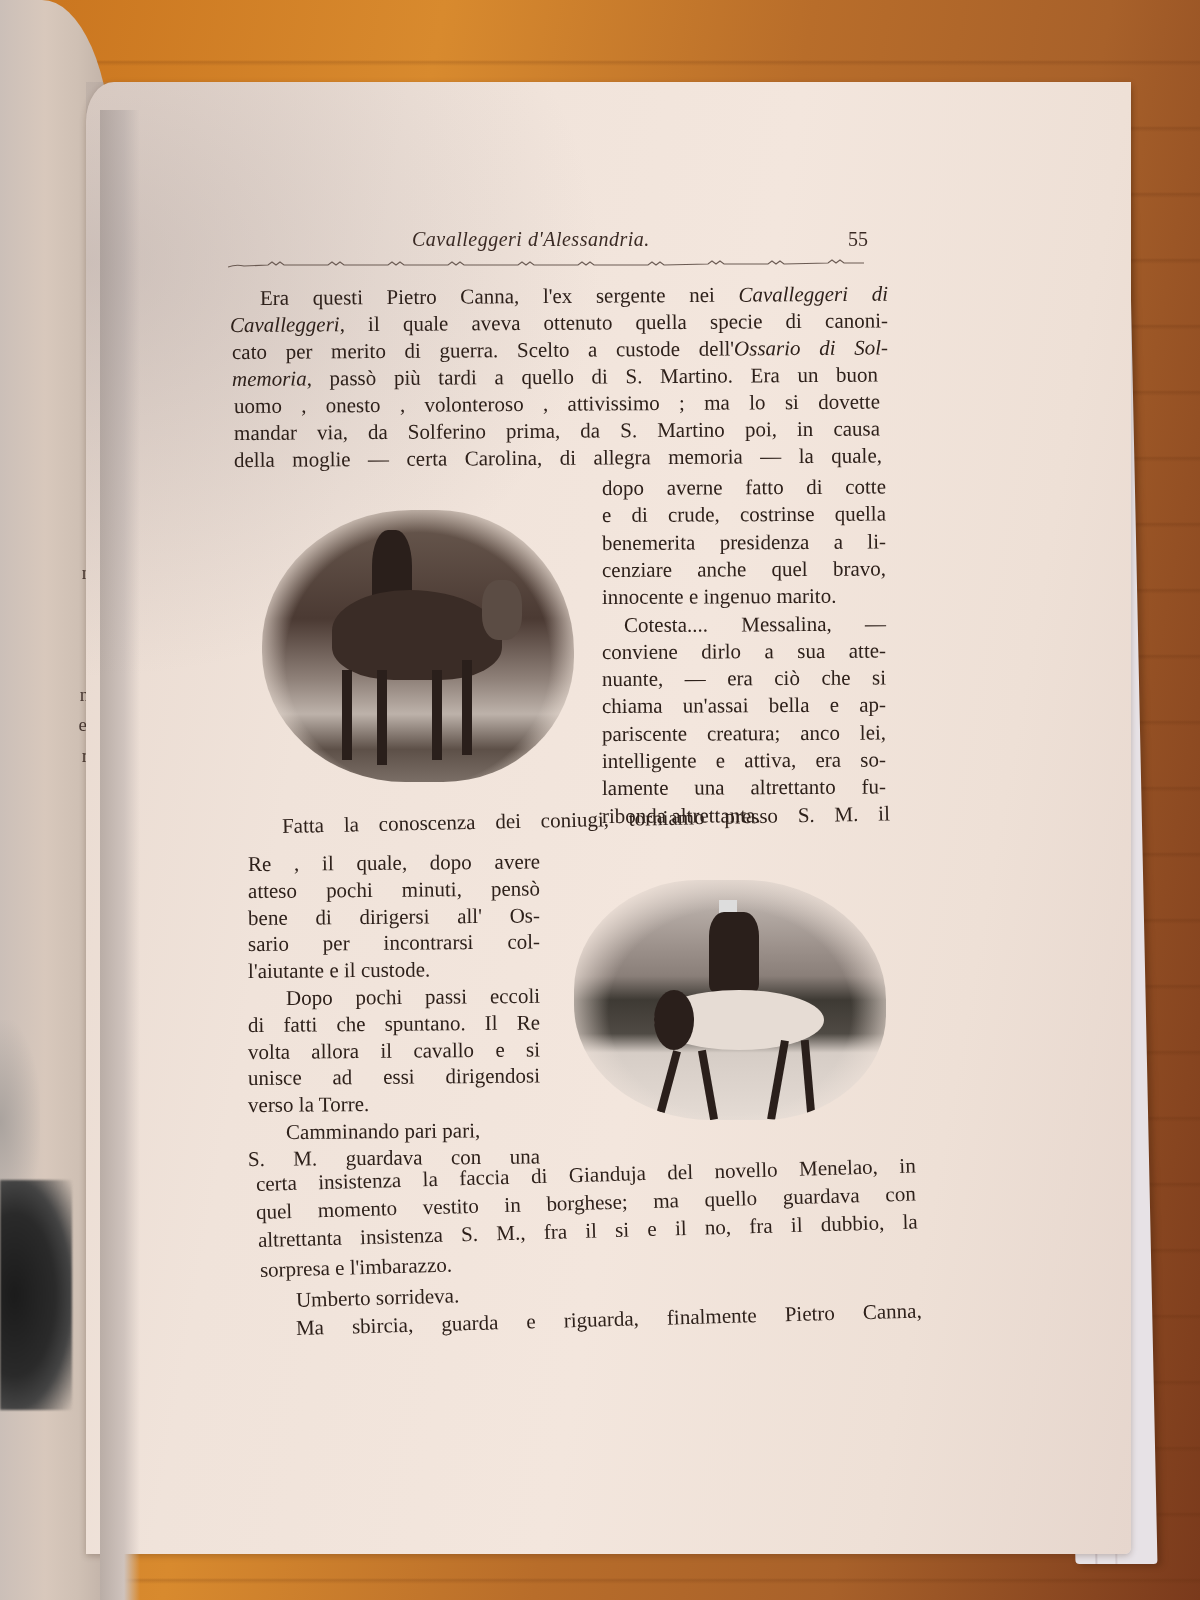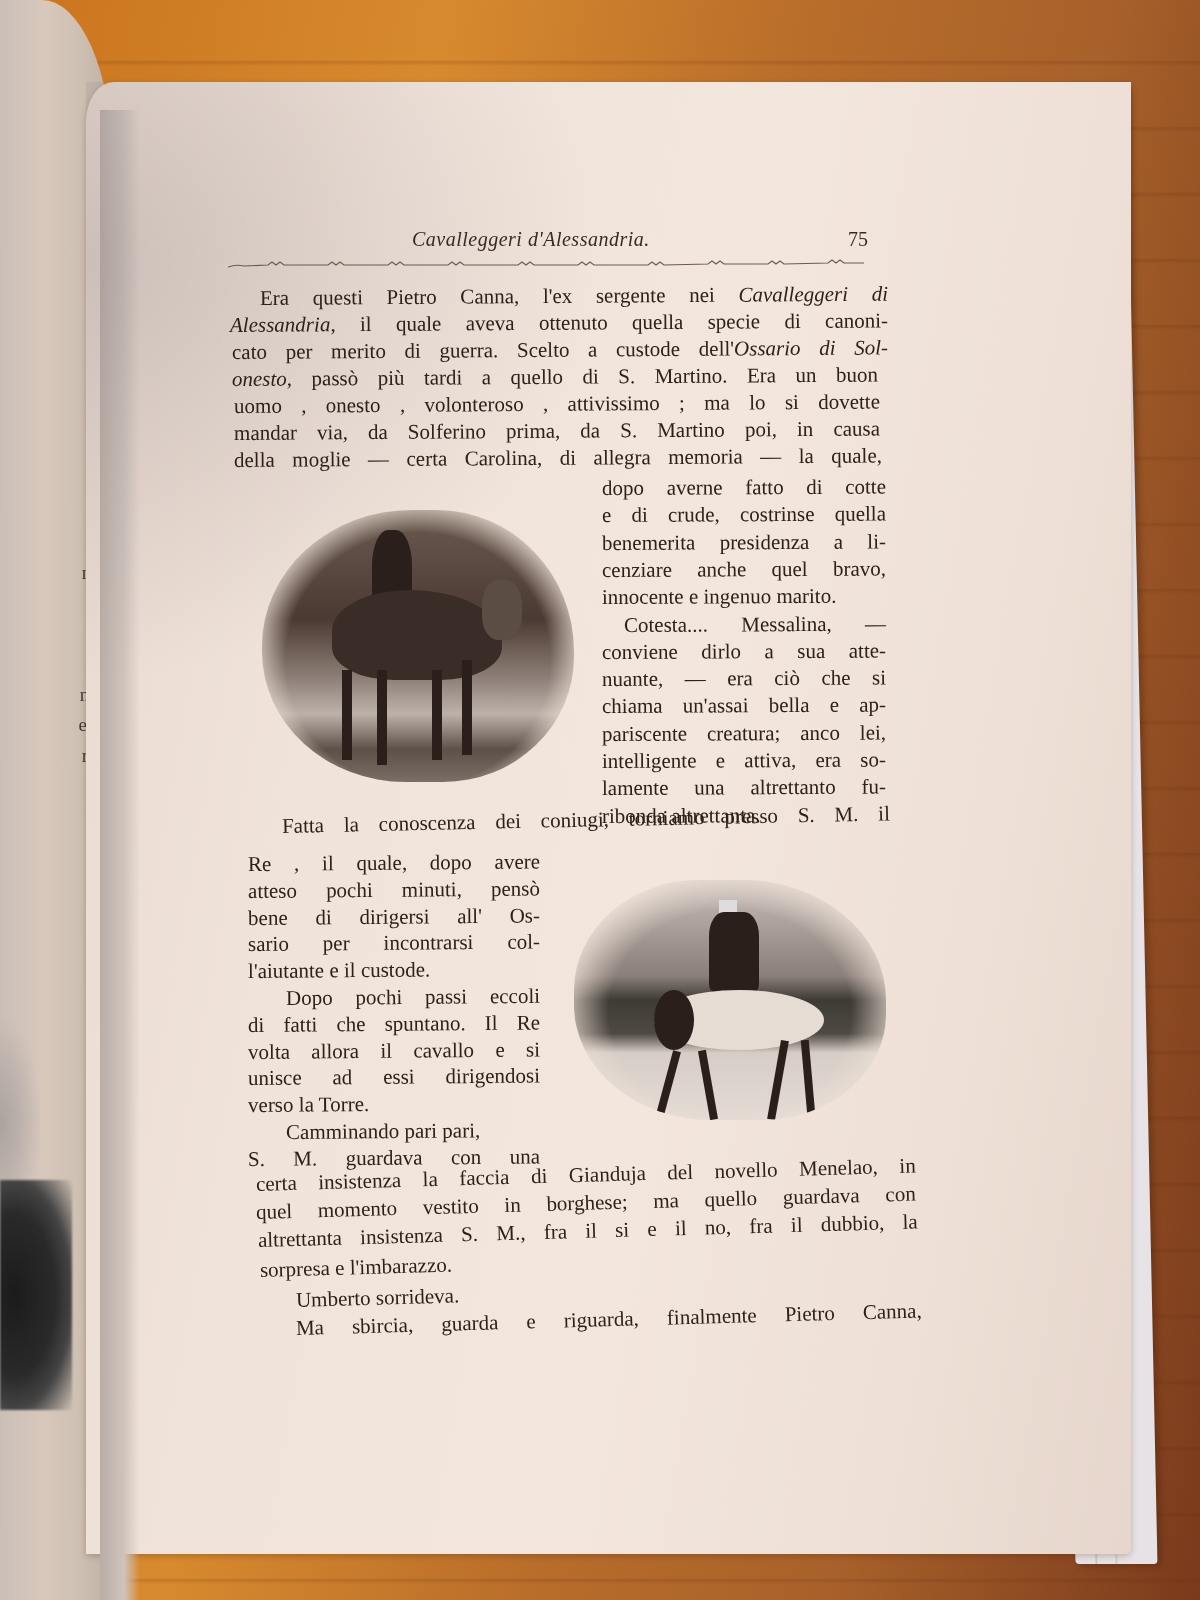--- a/index.html
+++ b/index.html
@@ -126,30 +126,30 @@
 </div>
 <div class="left-photo-sky"></div>
 <div class="left-photo"></div>
 
 <div class="page-stack"></div>
 <div class="page"></div>
 <div class="gutter"></div>
 <div class="shadow-overlay"></div>
 
 <div class="header-title">Cavalleggeri d'Alessandria.</div>
-<div class="page-number">75</div>
+<div class="page-number">55</div>
 <svg class="rule" viewBox="0 0 636 14" preserveAspectRatio="none">
   <path d="M0 9 Q8 6 16 8 L40 7 l4 -3 l4 3 l4 -3 l4 3 L100 7 l4 -3 l4 3 l4 -3 l4 3 L160 7 l4 -3 l4 3 l4 -3 l4 3 L220 7 l4 -3 l4 3 l4 -3 l4 3 L290 7 l4 -3 l4 3 l4 -3 l4 3 L350 7 l4 -3 l4 3 l4 -3 l4 3 L420 7 l4 -3 l4 3 l4 -3 l4 3 L480 6 l4 -3 l4 3 l4 -3 l4 3 L540 6 l4 -3 l4 3 l4 -3 l4 3 L600 5 l4 -3 l4 3 l4 -3 l4 3 L636 5" stroke="#6a5a52" stroke-width="1.1" fill="none"></path>
 </svg>
 
 <div id="body-lines">
     <div class="line" style="left: 260px; top: 286px; width: 628px; transform: rotate(-0.4deg); transform-origin: left center;"><span>Era questi Pietro Canna, l'ex sergente nei </span><i>Cavalleggeri di</i></div>
-    <div class="line" style="left: 230px; top: 313px; width: 658px; transform: rotate(-0.4deg); transform-origin: left center;"><i>Alessandria</i><span>, il quale aveva ottenuto quella specie di canoni-</span></div>
+    <div class="line" style="left: 230px; top: 313px; width: 658px; transform: rotate(-0.4deg); transform-origin: left center;"><i>Cavalleggeri</i><span>, il quale aveva ottenuto quella specie di canoni-</span></div>
     <div class="line" style="left: 232px; top: 340px; width: 656px; transform: rotate(-0.4deg); transform-origin: left center;"><span>cato per merito di guerra. Scelto a custode dell'</span><i>Ossario di Sol-</i></div>
-    <div class="line" style="left: 232px; top: 367px; width: 646px; transform: rotate(-0.4deg); transform-origin: left center;"><i>onesto</i><span>, passò più tardi a quello di S. Martino. Era un buon</span></div>
+    <div class="line" style="left: 232px; top: 367px; width: 646px; transform: rotate(-0.4deg); transform-origin: left center;"><i>memoria</i><span>, passò più tardi a quello di S. Martino. Era un buon</span></div>
     <div class="line" style="left: 234px; top: 394px; width: 646px; transform: rotate(-0.4deg); transform-origin: left center;"><span>uomo , onesto , volonteroso , attivissimo ; ma lo si dovette</span></div>
     <div class="line" style="left: 234px; top: 421px; width: 646px; transform: rotate(-0.4deg); transform-origin: left center;"><span>mandar via, da Solferino prima, da S. Martino poi, in causa</span></div>
     <div class="line" style="left: 234px; top: 448px; width: 648px; transform: rotate(-0.4deg); transform-origin: left center;"><span>della moglie — certa Carolina, di allegra memoria — la quale,</span></div>
   </div>
 
 <div class="photo photo1">
   <div class="rider" style="left:110px;top:20px;width:40px;height:90px;border-radius:40% 40% 10% 10%;"></div>
   <div class="rider" style="left:70px;top:80px;width:170px;height:90px;border-radius:50% 60% 40% 40%;background:#3a2c26;"></div>
   <div class="rider" style="left:220px;top:70px;width:40px;height:60px;border-radius:40%;background:#5b4c44;"></div>
   <div class="rider" style="left:80px;top:160px;width:10px;height:90px;"></div>

